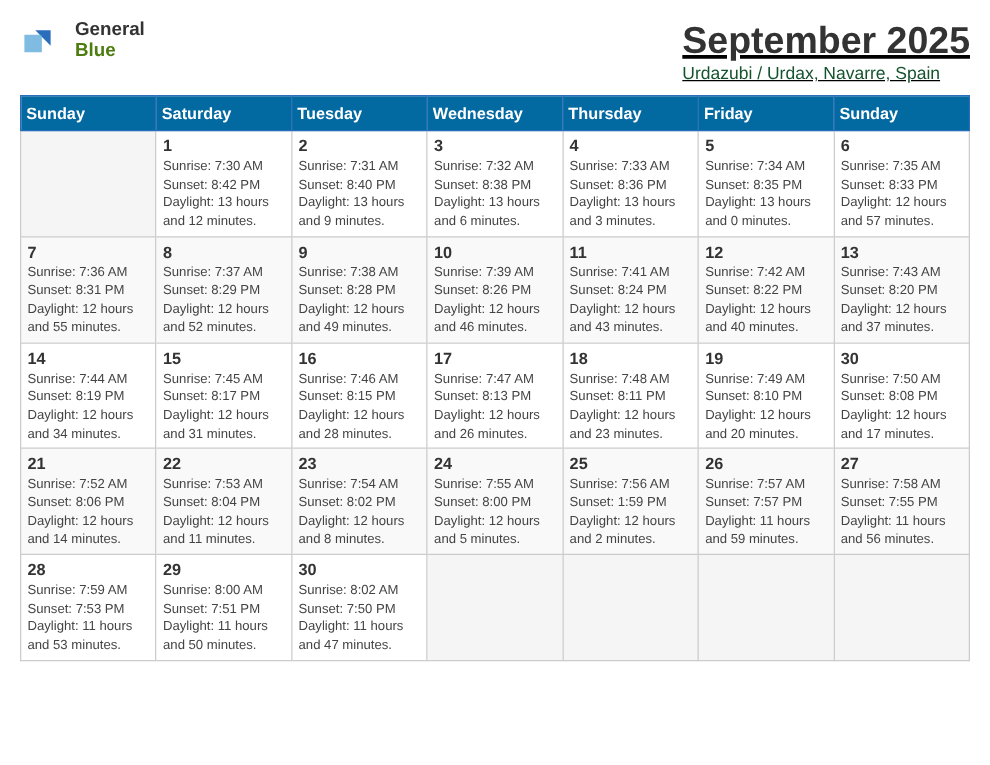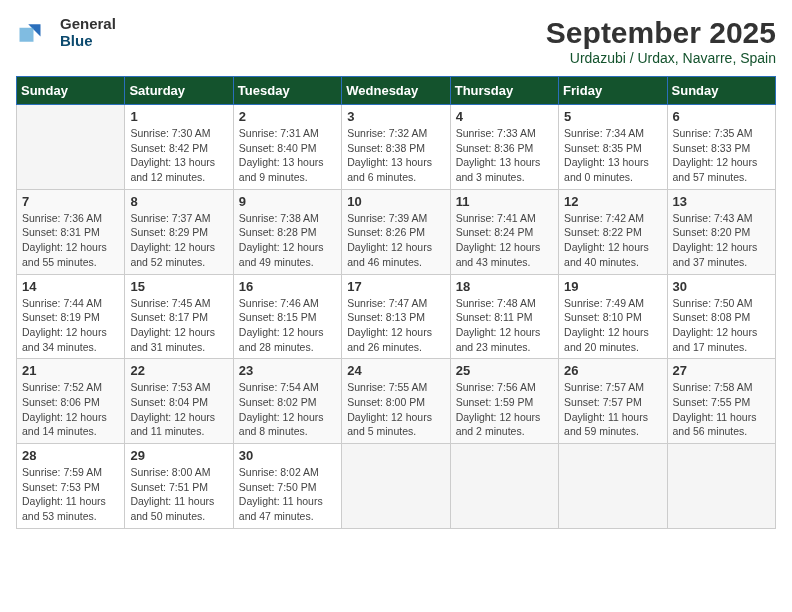--- a/index.html
+++ b/index.html
@@ -27,45 +27,45 @@
       line-height: 1.1;
     }
     .logo-general {
       font-size: 15px;
       font-weight: bold;
       color: #333;
     }
     .logo-blue {
       font-size: 15px;
       font-weight: bold;
-      color: #0c4a6e;
+      color: #4d7c0f;
     }
     .logo-icon {
       width: 28px;
       height: 28px;
     }
     .title-block {
-      text-align: right;
+      text-decoration: underline;
     }
     .month-title {
       font-size: 30px;
       font-weight: bold;
       color: #333;
     }
     .location {
       font-size: 14px;
       color: #14532d;
     }
     .calendar {
       width: 100%;
       border-collapse: collapse;
       border: 1px solid #ccc;
     }
     .calendar th {
-      background-color: #14532d;
+      background-color: #0369a1;
       color: #fff;
       font-size: 13px;
       font-weight: bold;
       padding: 6px 4px;
       text-align: left;
       border: 1px solid #2a6ebb;
     }
     .calendar td {
       vertical-align: top;
       border: 1px solid #ccc;

